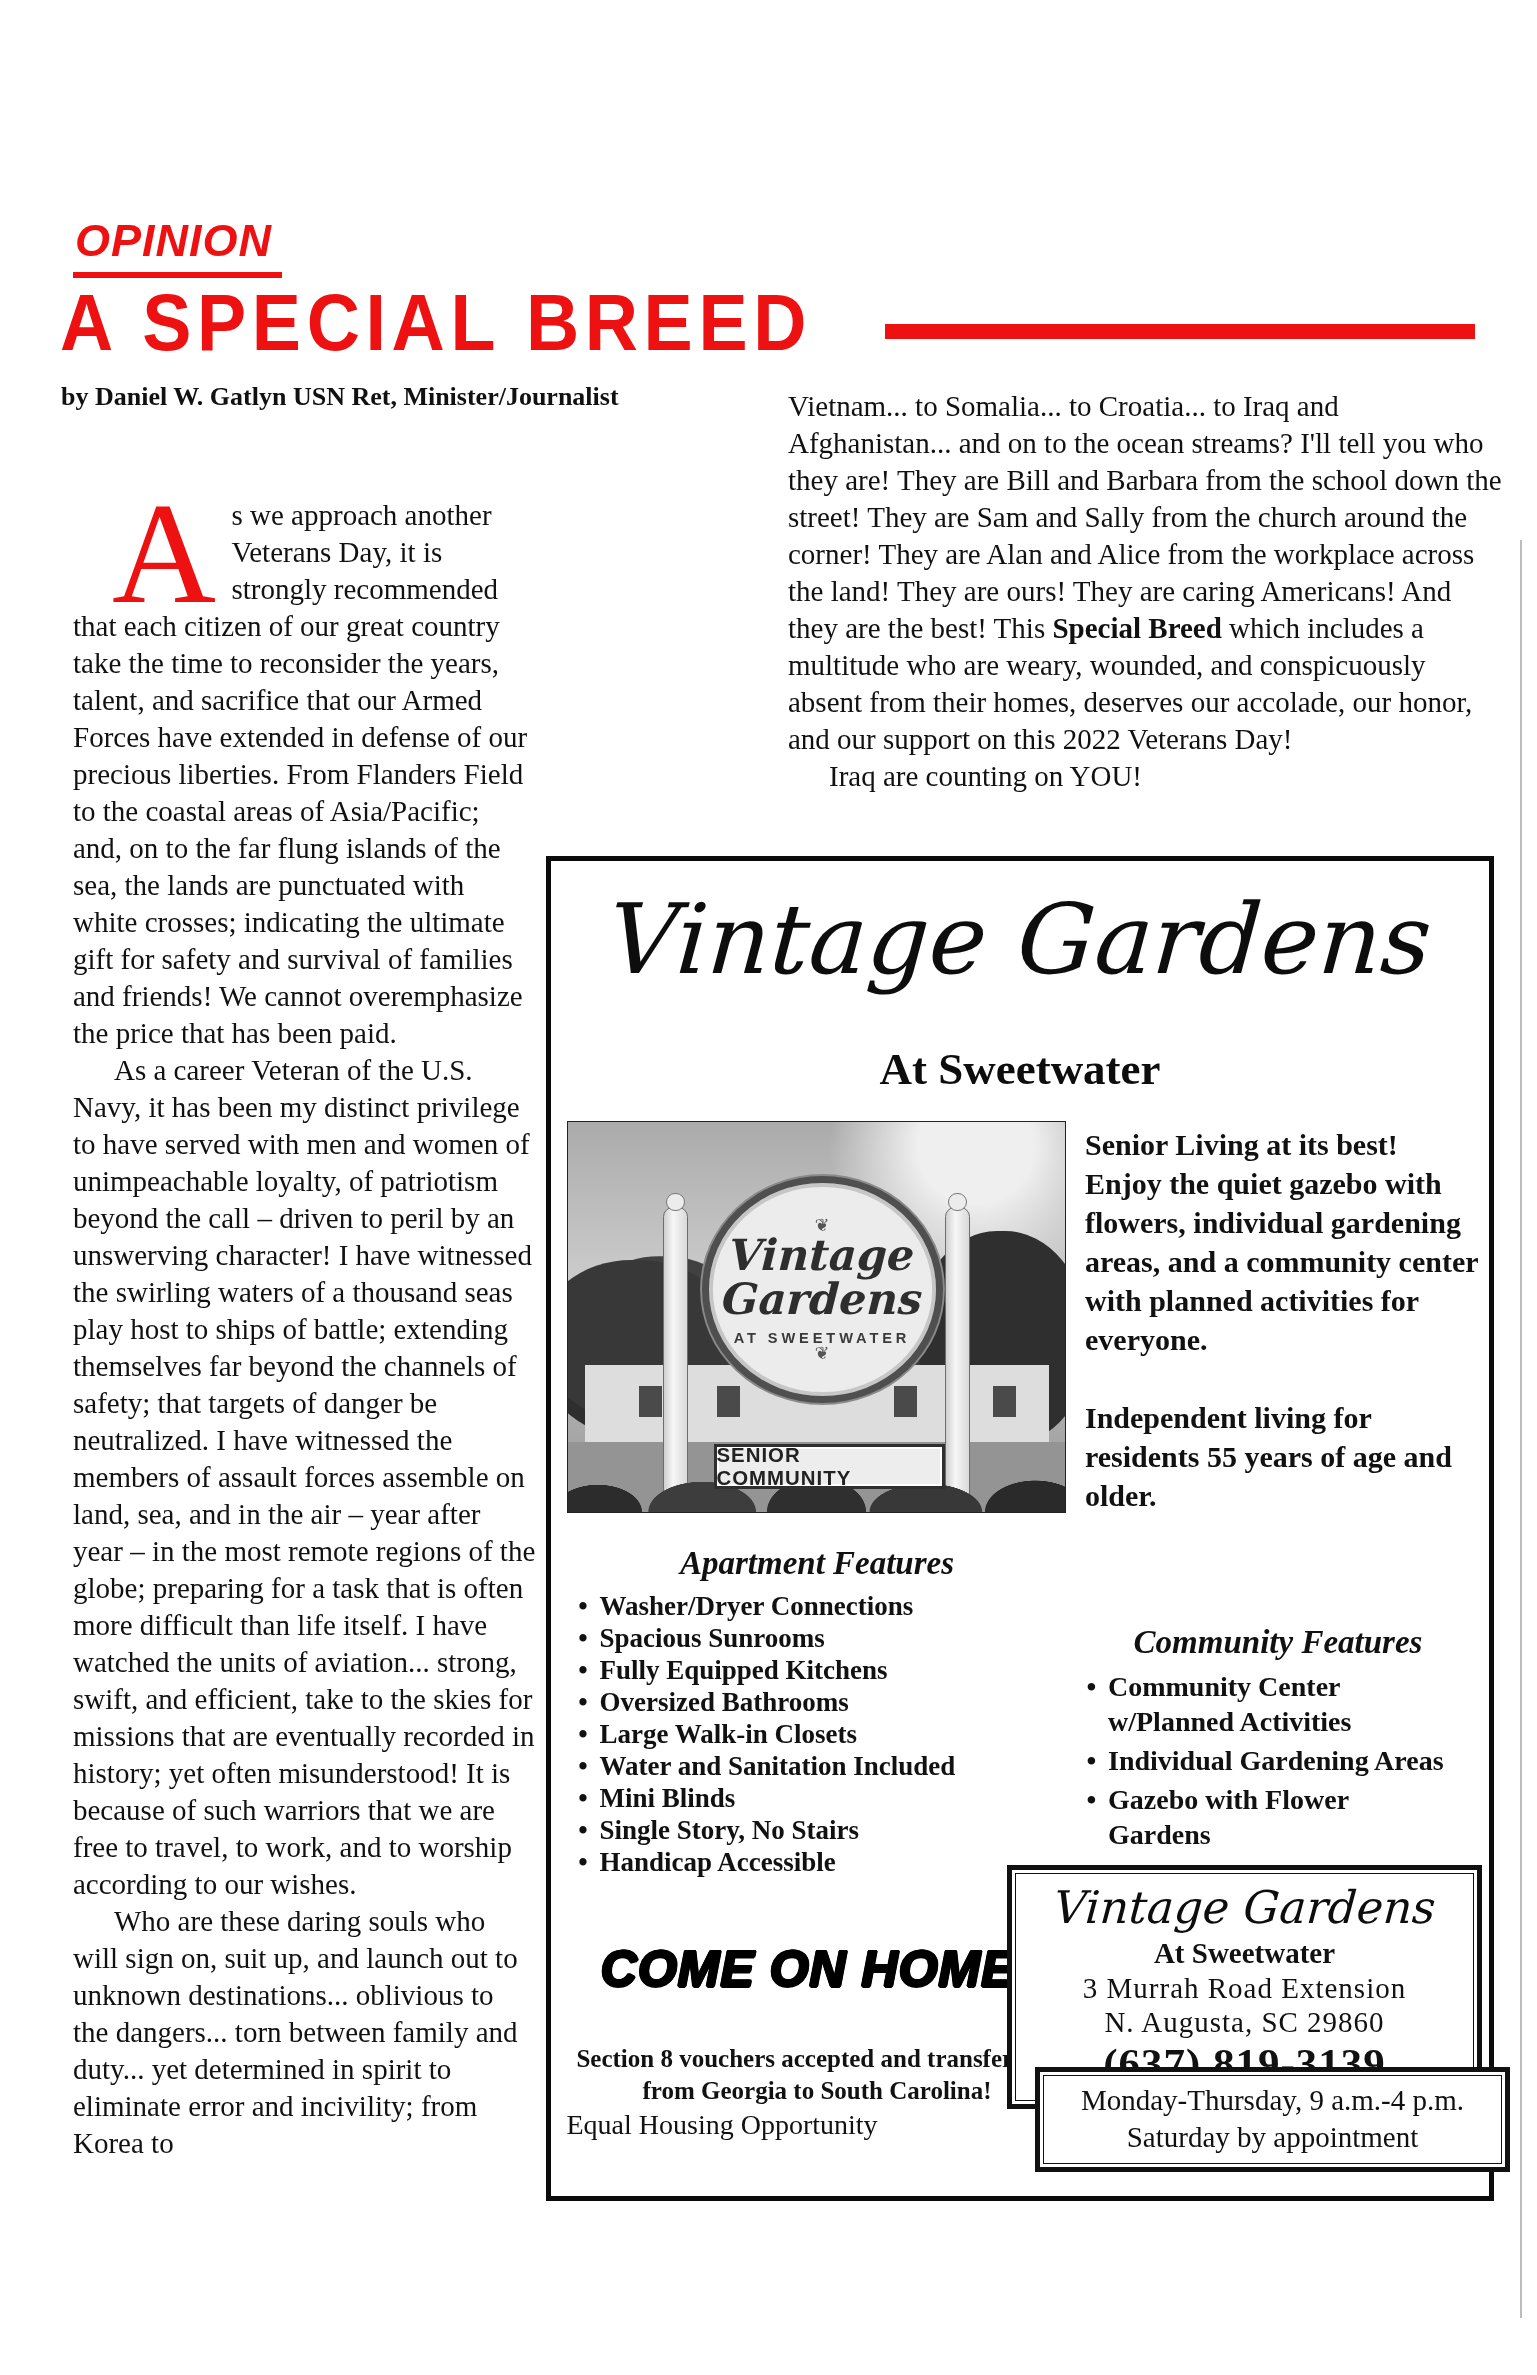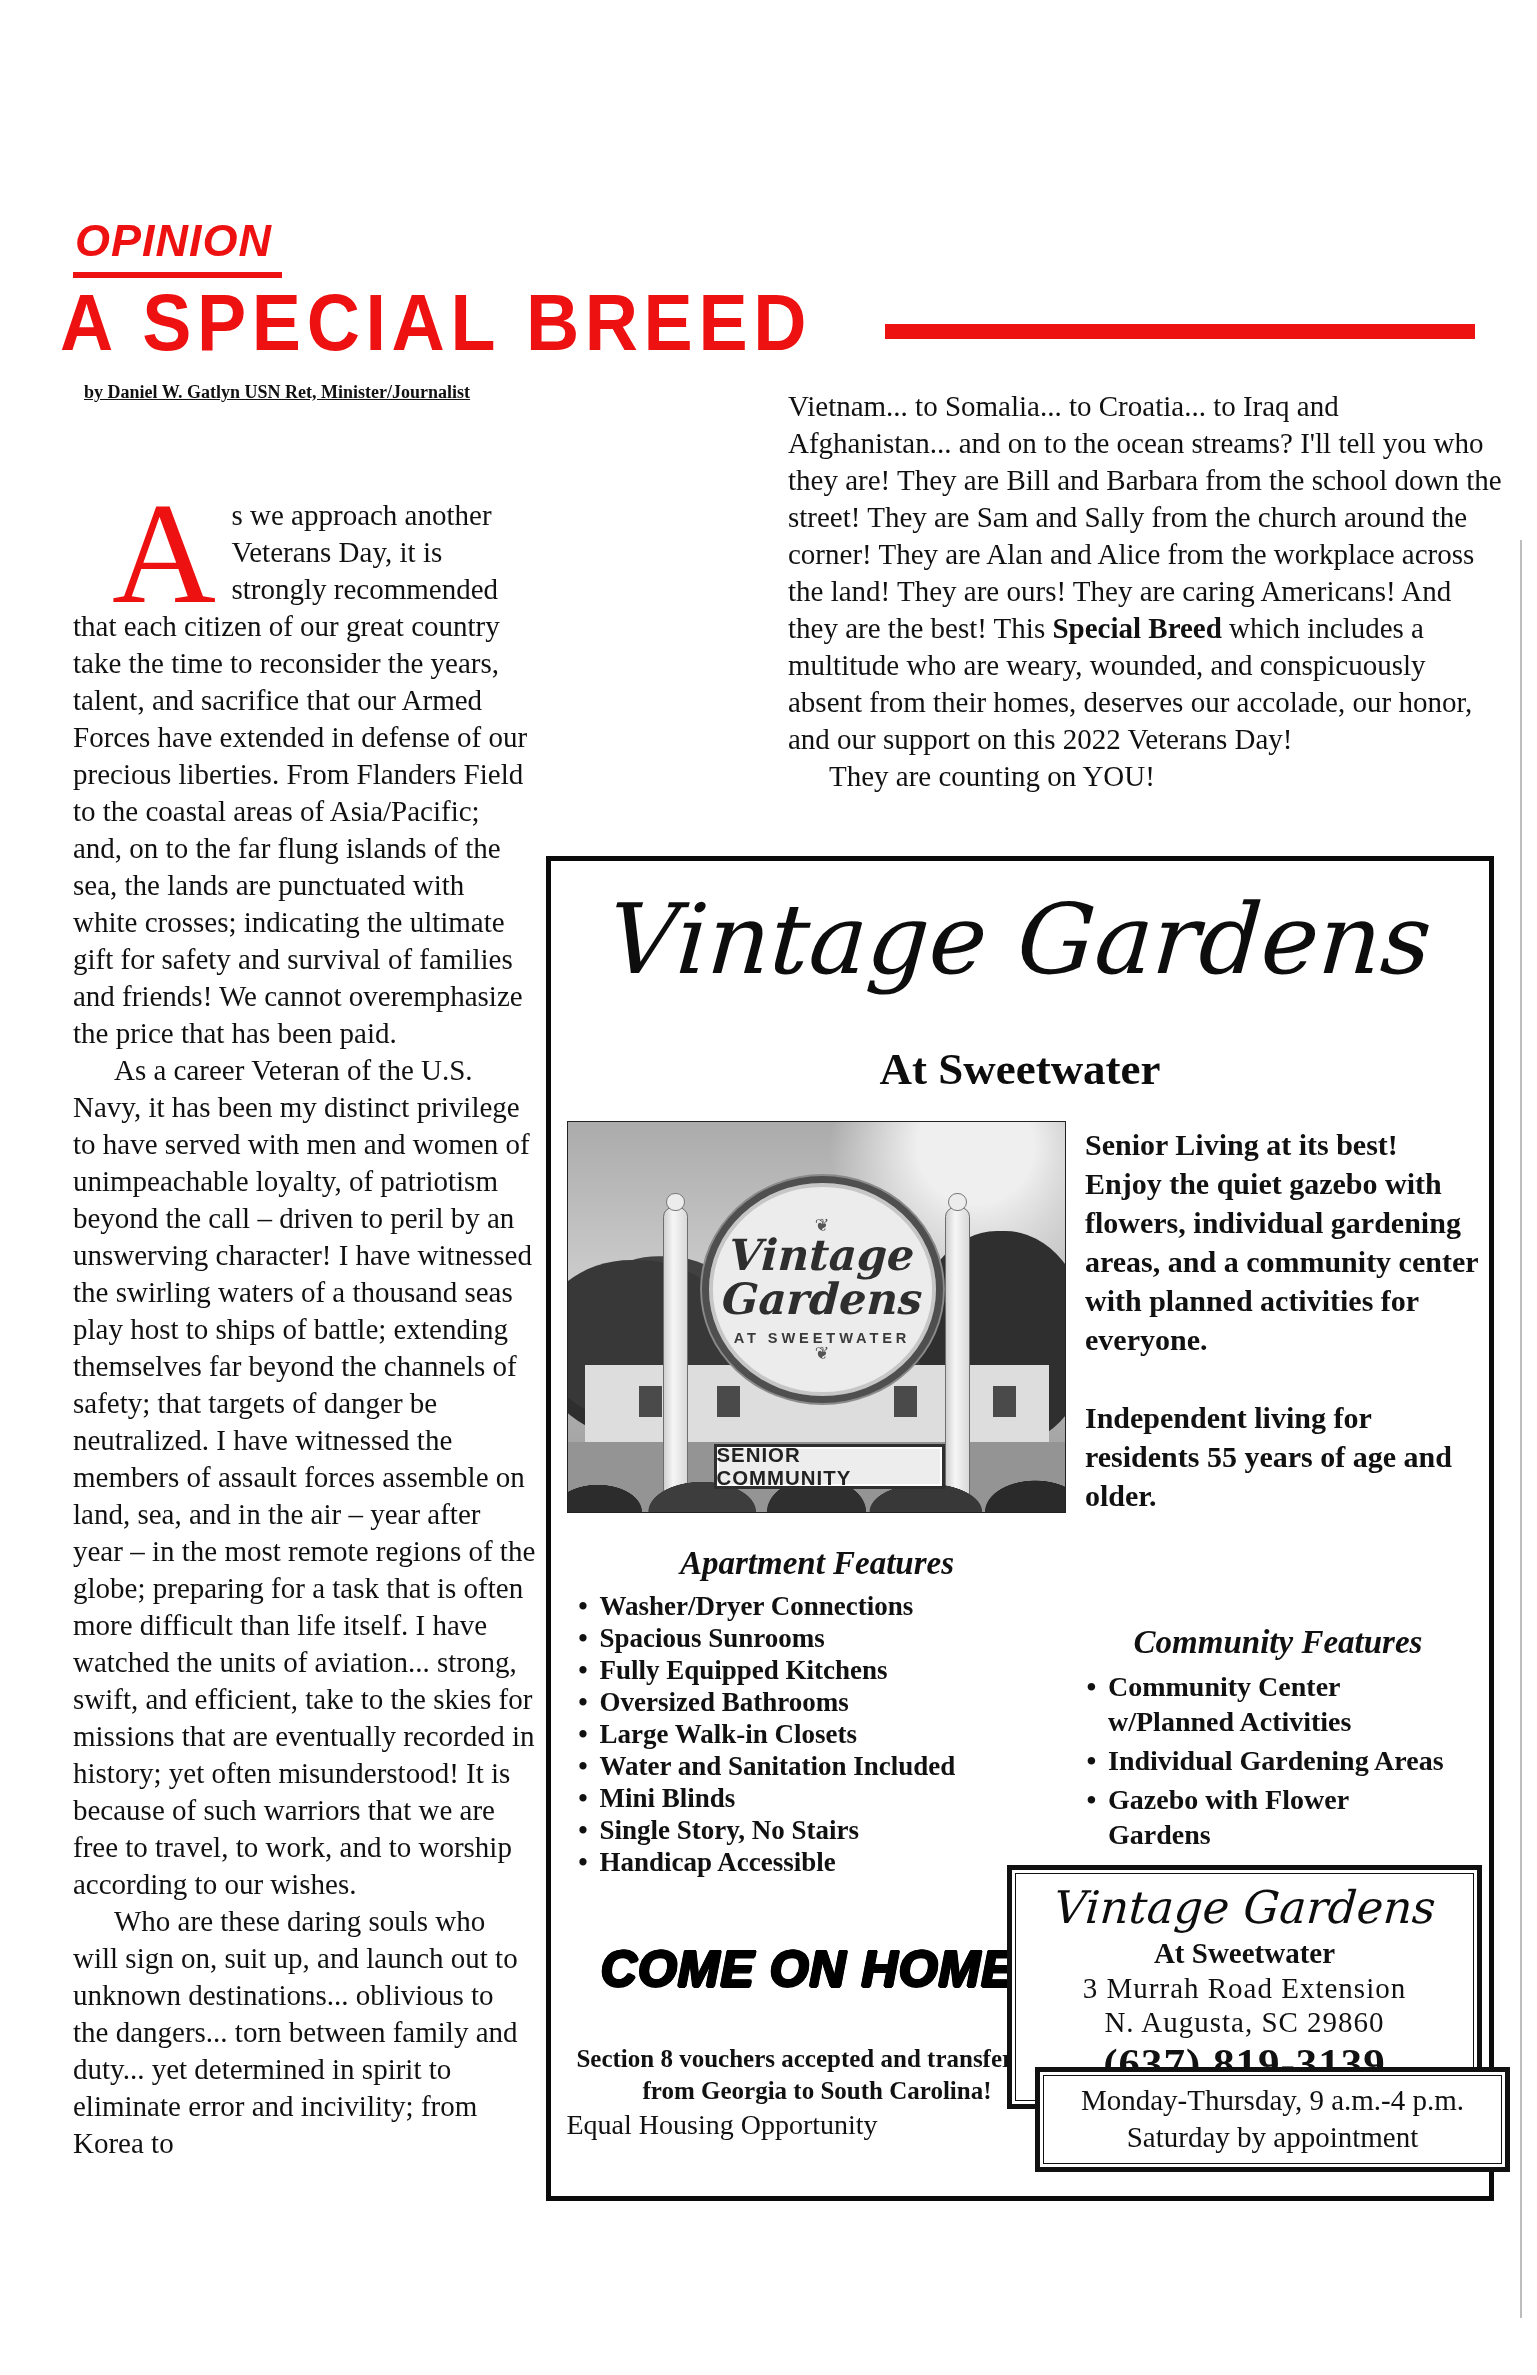--- a/index.html
+++ b/index.html
@@ -9,21 +9,21 @@
   
   .kicker{position:absolute;left:73px;top:215px;display:inline-block;
           font-family:"Liberation Sans",sans-serif;font-weight:bold;font-style:italic;
           font-size:45px;letter-spacing:1px;color:#ee1111;
           border-bottom:6.8px solid #ee1111;padding:0 9.7px 4.9px 1.9px;}
   .headline{position:absolute;left:60px;top:279px;
             font-family:"Liberation Sans",sans-serif;font-weight:bold;
             font-size:76px;line-height:82px;letter-spacing:5.8px;color:#ee1111;
             transform:scale(0.97,1.06);transform-origin:left top;white-space:nowrap;}
   .title-rule{position:absolute;left:885px;top:324px;width:590px;height:14.6px;background:#ee1111;}
-  .byline{position:absolute;left:84px;top:382px;font-weight:bold;font-size:18px;text-decoration:underline;}
+  .byline{position:absolute;left:61px;top:382px;font-weight:bold;font-size:26px;}
 
   
   .article-left{position:absolute;left:73px;top:497px;width:684px;
                 font-size:29px;line-height:37px;text-align:left;}
   .wrap-spacer{float:right;width:221px;height:1382px;margin-top:322px;}
   .dropcap{float:left;color:#ee1111;font-size:144px;line-height:109px;
            margin:1.9px 15.5px 0 39px;font-family:"Liberation Serif",serif;}
   .article-left p,.article-right p{margin:0;}
   .indent{text-indent:41px;}
   .article-right{position:absolute;left:788px;top:388px;width:716px;
@@ -133,21 +133,21 @@
 
   <div class="article-left">
     <div class="wrap-spacer"></div>
     <p><span class="dropcap">A</span><span>s we approach another Veterans Day, it is strongly recommended that each citizen of our great country take the time to reconsider the years, talent, and sacrifice that our Armed Forces have extended in defense of our precious liberties. From Flanders Field to the coastal areas of Asia/Pacific; and, on to the far flung islands of the sea, the lands are punctuated with white crosses; indicating the ultimate gift for safety and survival of families and friends! We cannot overemphasize the price that has been paid.</span></p>
     <p class="indent">As a career Veteran of the U.S. Navy, it has been my distinct privilege to have served with men and women of unimpeachable loyalty, of patriotism beyond the call – driven to peril by an unswerving character! I have witnessed the swirling waters of a thousand seas play host to ships of battle; extending themselves far beyond the channels of safety; that targets of danger be neutralized. I have witnessed the members of assault forces assemble on land, sea, and in the air – year after year – in the most remote regions of the globe; preparing for a task that is often more difficult than life itself. I have watched the units of aviation... strong, swift, and efficient, take to the skies for missions that are eventually recorded in history; yet often misunderstood! It is because of such warriors that we are free to travel, to work, and to worship according to our wishes.</p>
     <p class="indent">Who are these daring souls who will sign on, suit up, and launch out to unknown destinations... oblivious to the dangers... torn between family and duty... yet determined in spirit to eliminate error and incivility; from Korea to</p>
   </div>
 
   <div class="article-right">
     <p><span>Vietnam... to Somalia... to Croatia... to Iraq and Afghanistan... and on to the ocean streams? I'll tell you who they are! They are Bill and Barbara from the school down the street! They are Sam and Sally from the church around the corner! They are Alan and Alice from the workplace across the land! They are ours! They are caring Americans! And they are the best! This </span><span class="em-bold">Special Breed</span><span> which includes a multitude who are weary, wounded, and conspicuously absent from their homes, deserves our accolade, our honor, and our support on this 2022 Veterans Day!</span></p>
-    <p class="indent">They are counting on YOU!</p>
+    <p class="indent">Iraq are counting on YOU!</p>
   </div>
 
   <div class="ad">
     <div class="ad-brand script">Vintage Gardens</div>
     <div class="ad-brand-sub">At Sweetwater</div>
 
     <div class="photo">
       <div class="ph-tree-left"></div>
       <div class="ph-tree-right"></div>
       <div class="ph-house">

